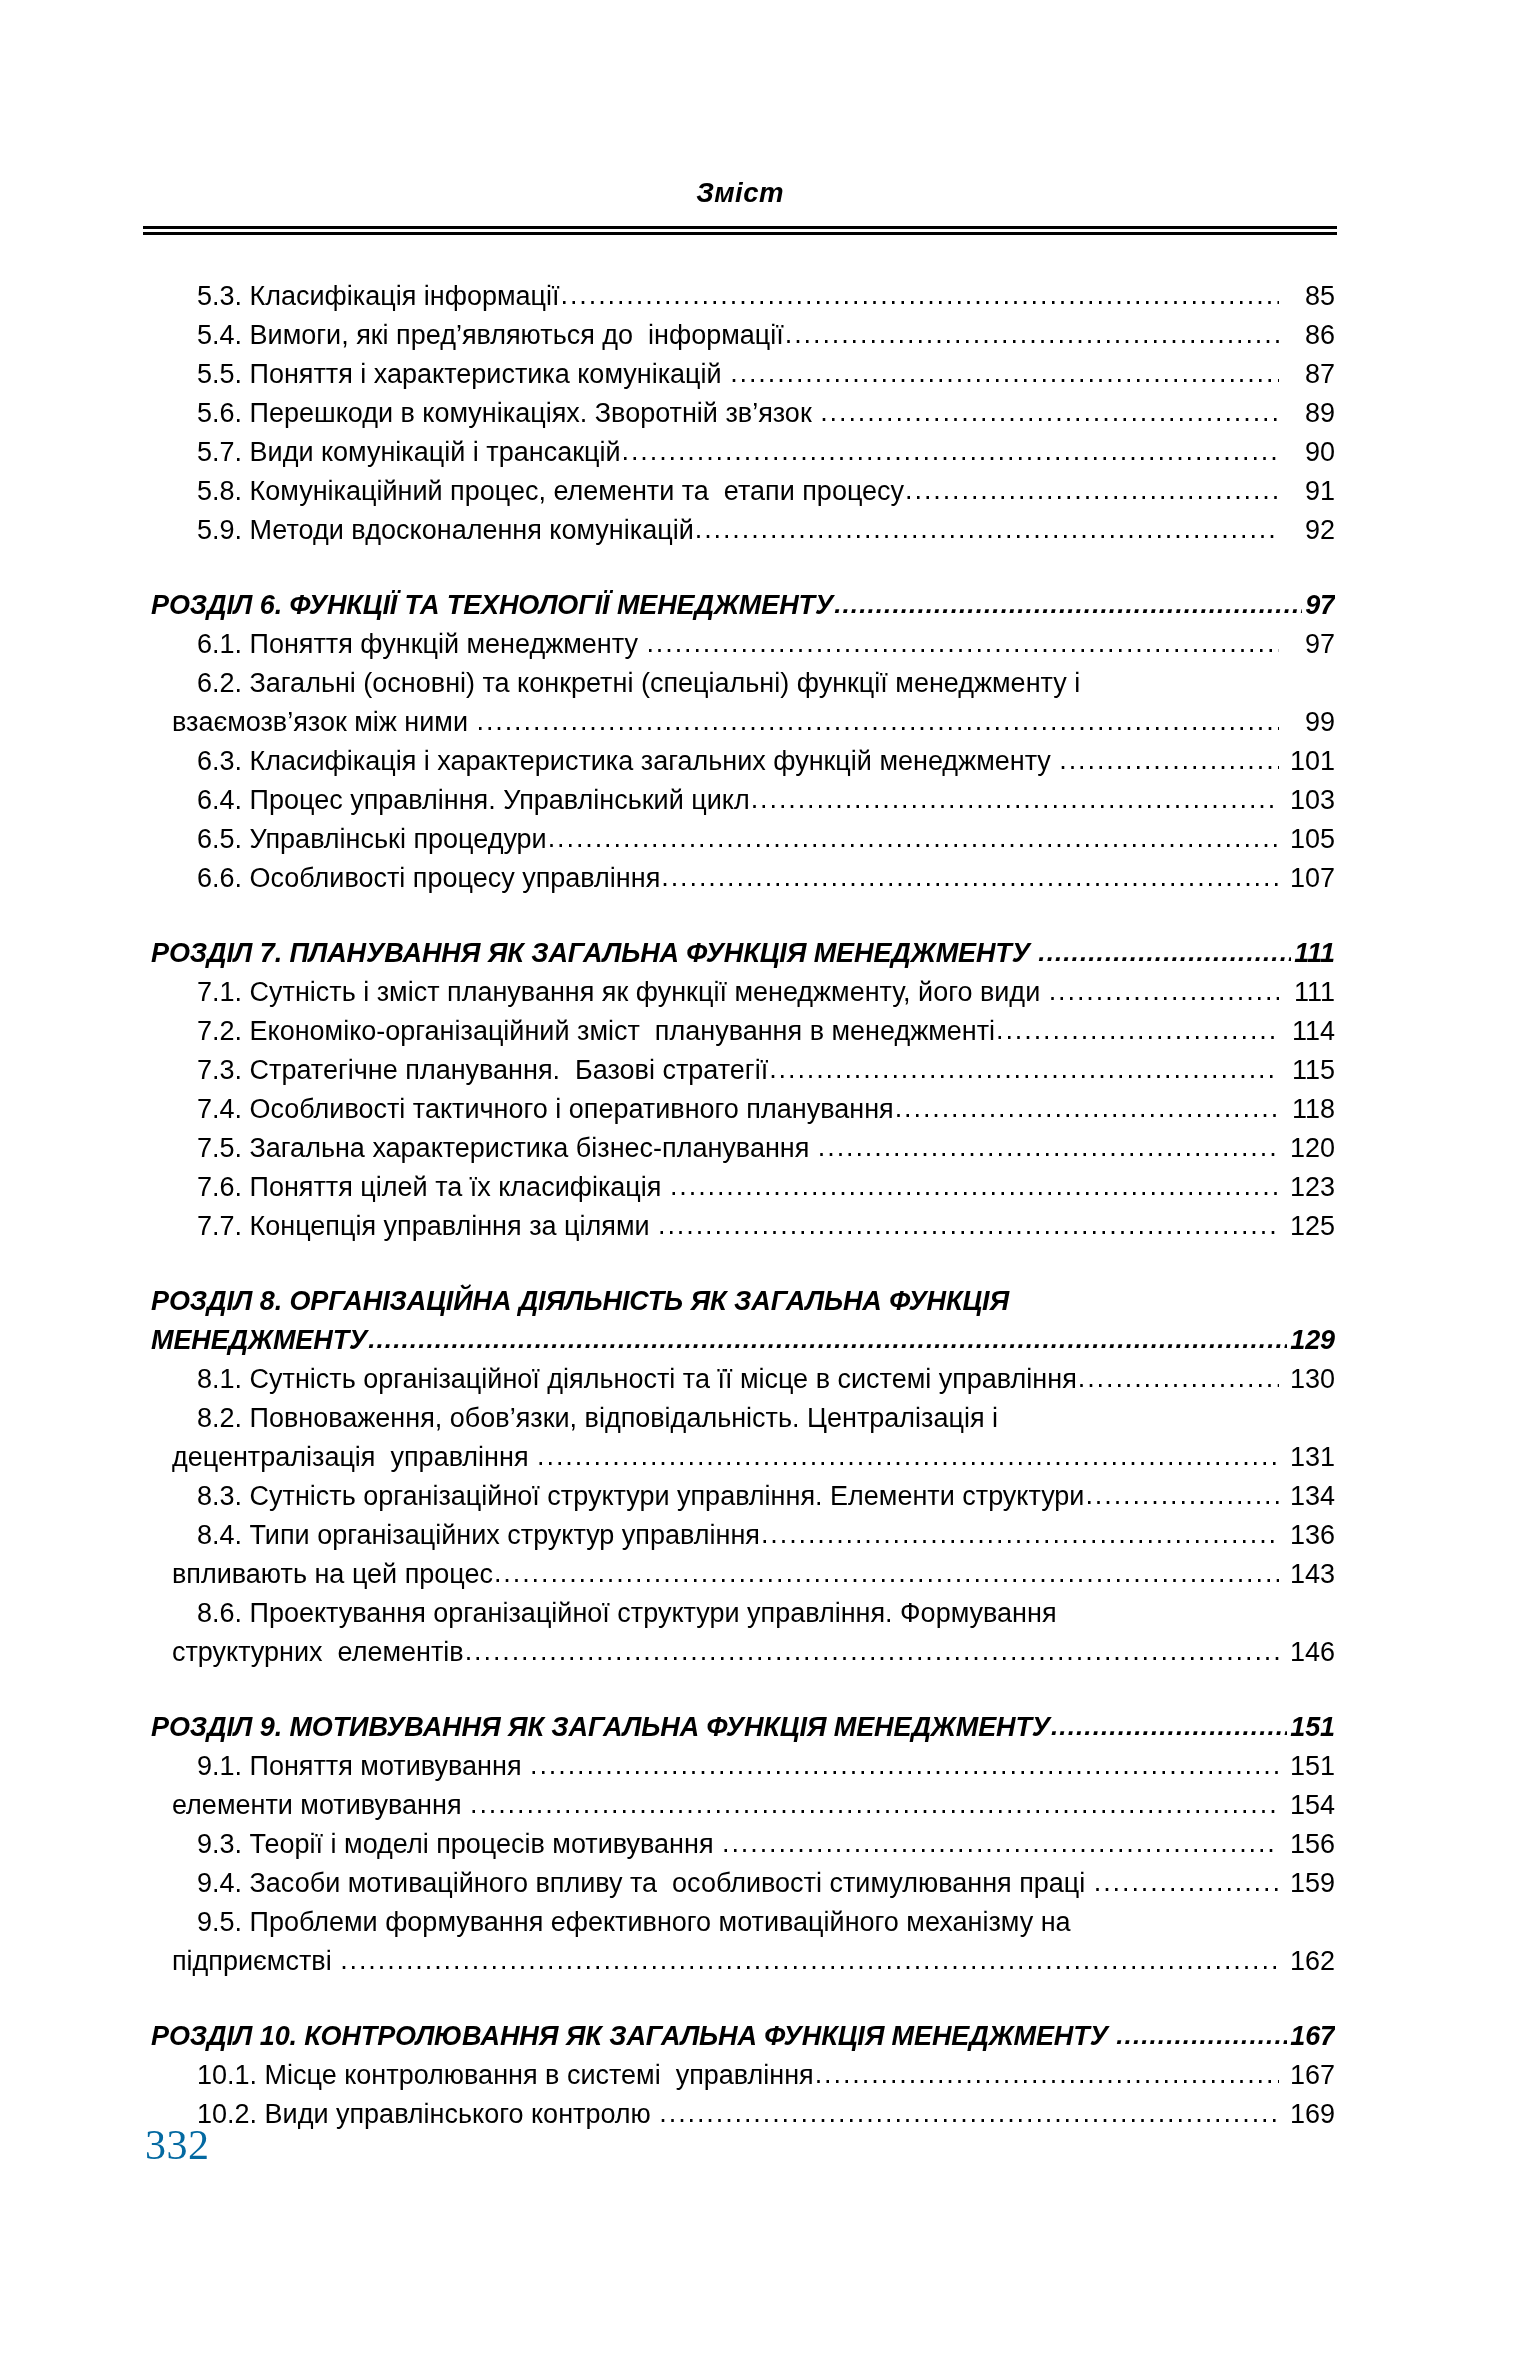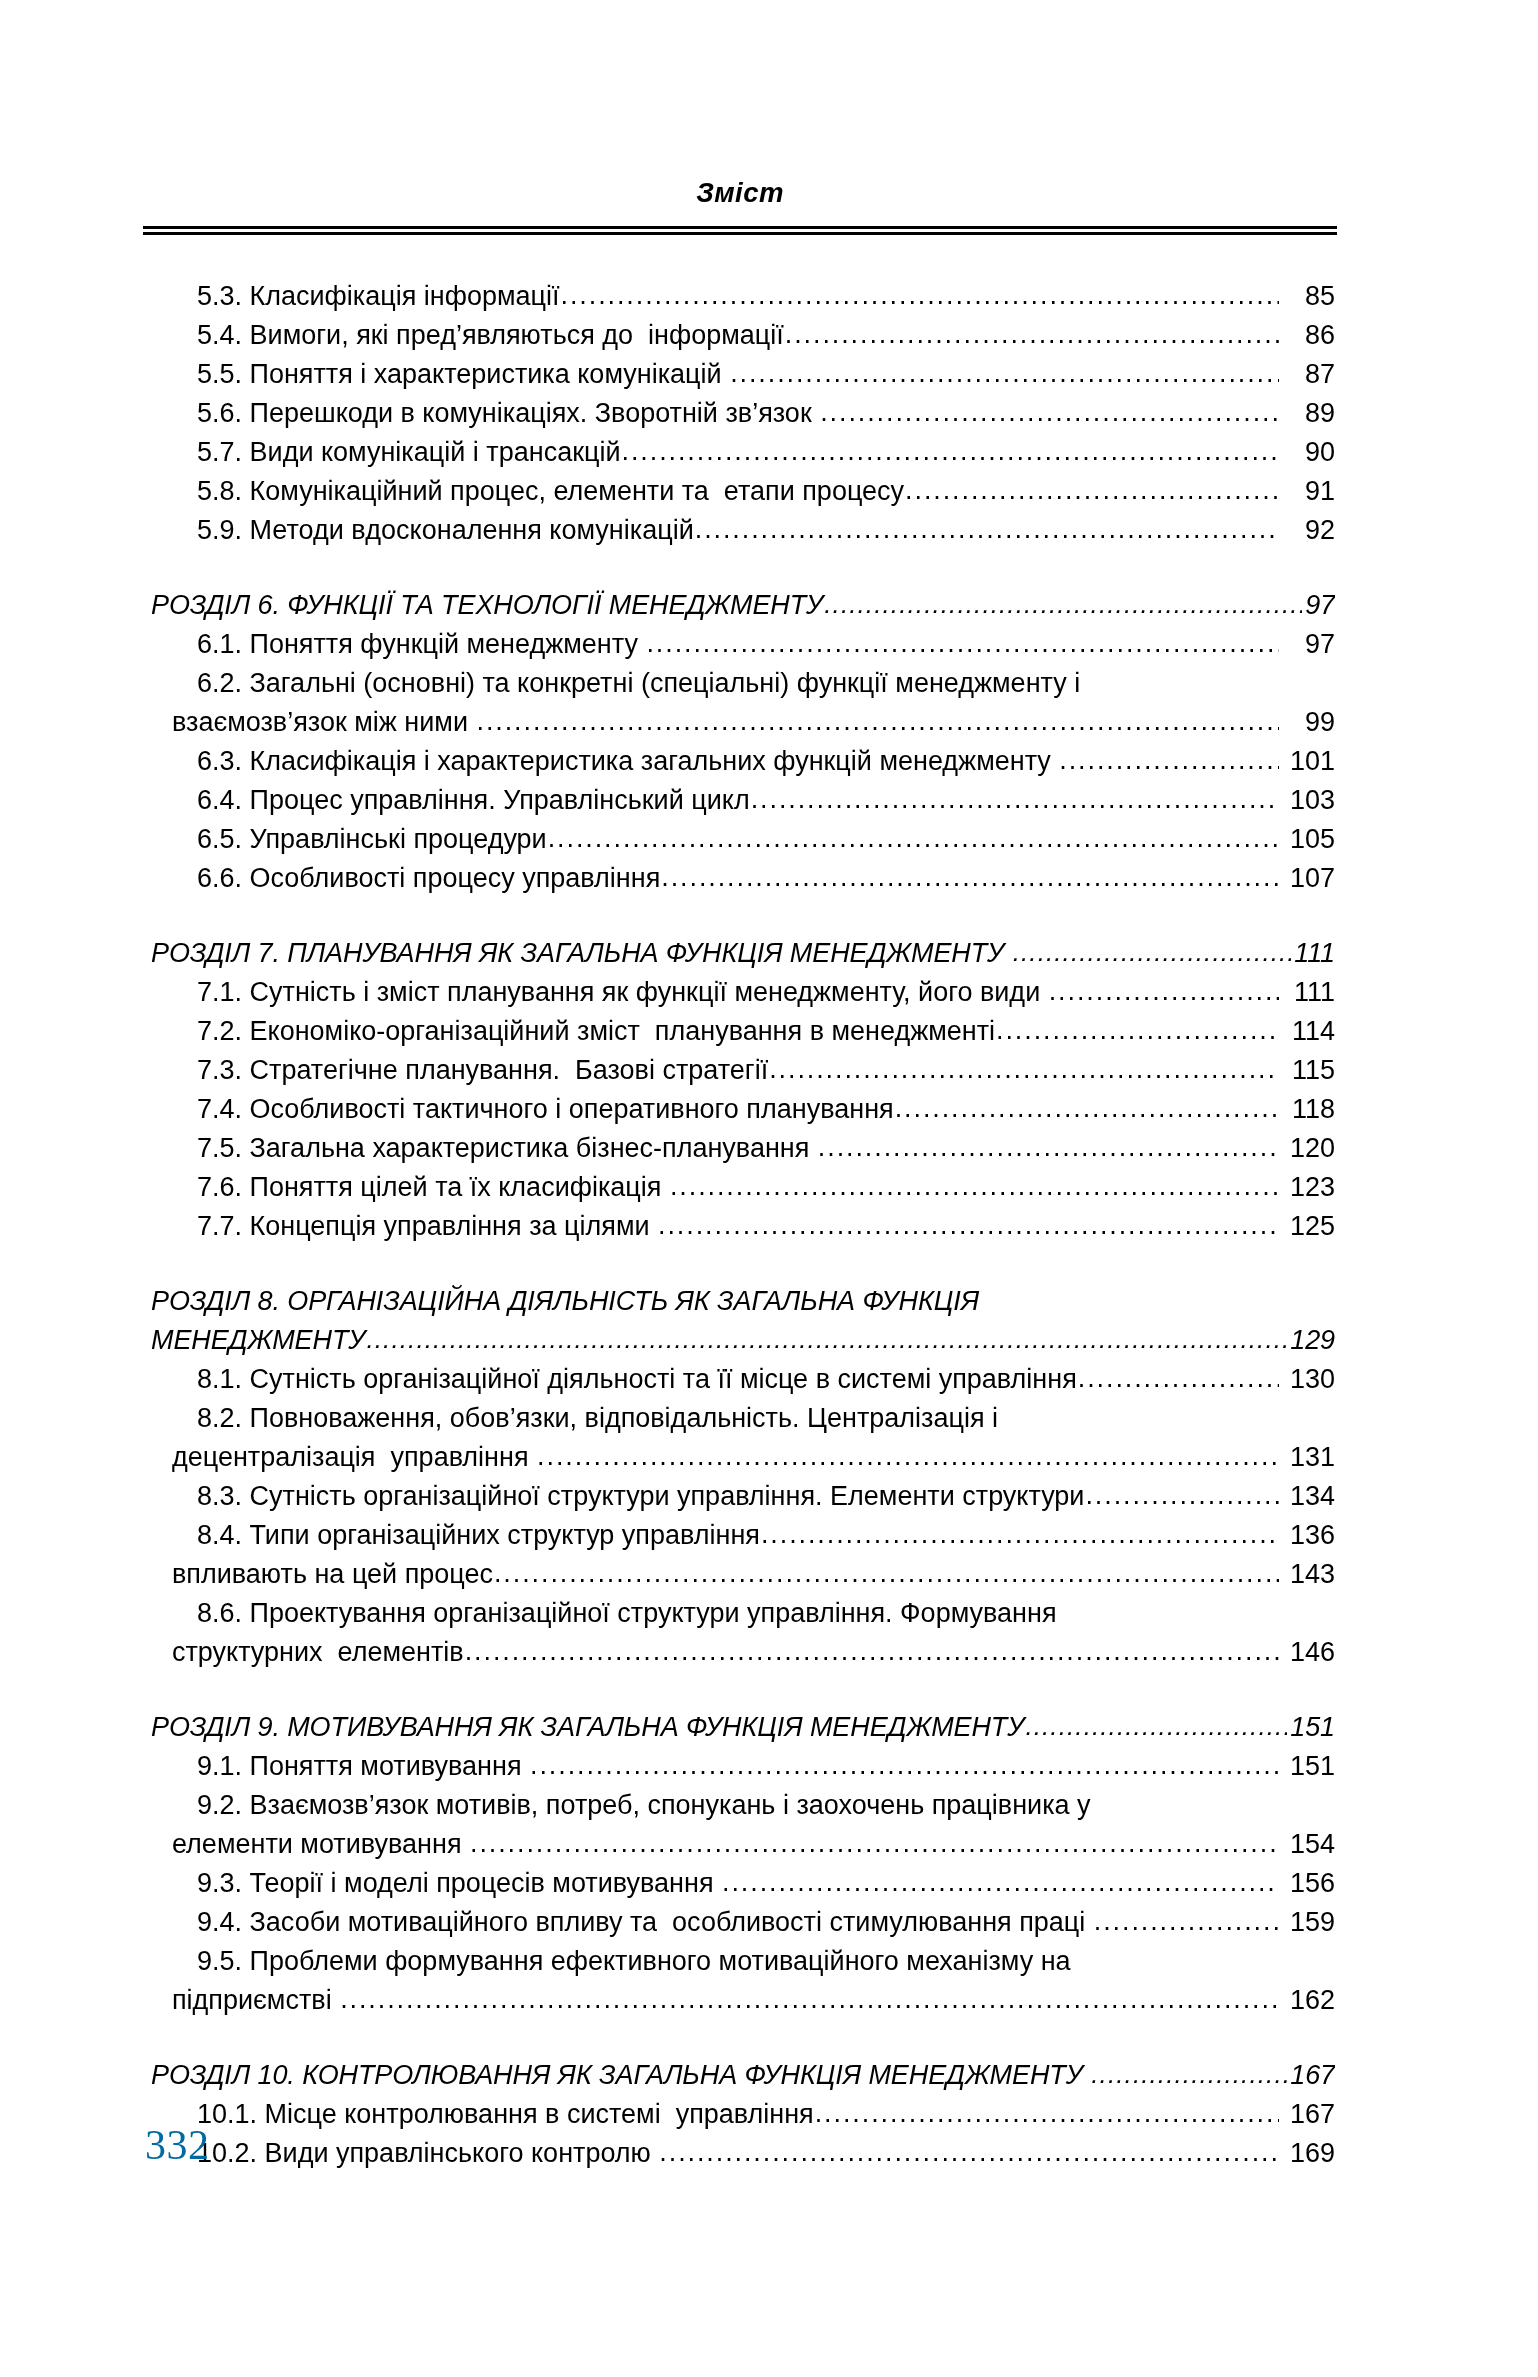--- a/index.html
+++ b/index.html
@@ -58,21 +58,21 @@
   .entry {
     display: block;
     font-size: 27px;
     line-height: 39px;
     white-space: nowrap;
     overflow: hidden;
   }
 
   
   .entry.chapter {
-    font-weight: normal;
+    font-weight: bold;
     font-style: italic;
     font-size: 27px;
     letter-spacing: -0.1px;
     padding-left: 0;
     white-space: normal;
   }
 
   
   .entry.section {
     padding-left: 46px;
@@ -372,21 +372,20 @@
             <span class="page-num">151</span>
           </div>
         </div>
         <div class="entry section">
           <div class="row">
             <span class="label">9.1. Поняття мотивування </span>
             <span class="leader"></span>
             <span class="page-num">151</span>
           </div>
         </div>
-        <div class="entry section nolead"><span class="label plainline">9.2. Взаємозв’язок мотивів, потреб,  спонукань і заохочень працівника у</span></div>
         <div class="entry section cont">
           <div class="row">
             <span class="label">елементи мотивування </span>
             <span class="leader"></span>
             <span class="page-num">154</span>
           </div>
         </div>
         <div class="entry section">
           <div class="row">
             <span class="label">9.3. Теорії і моделі процесів мотивування </span>

